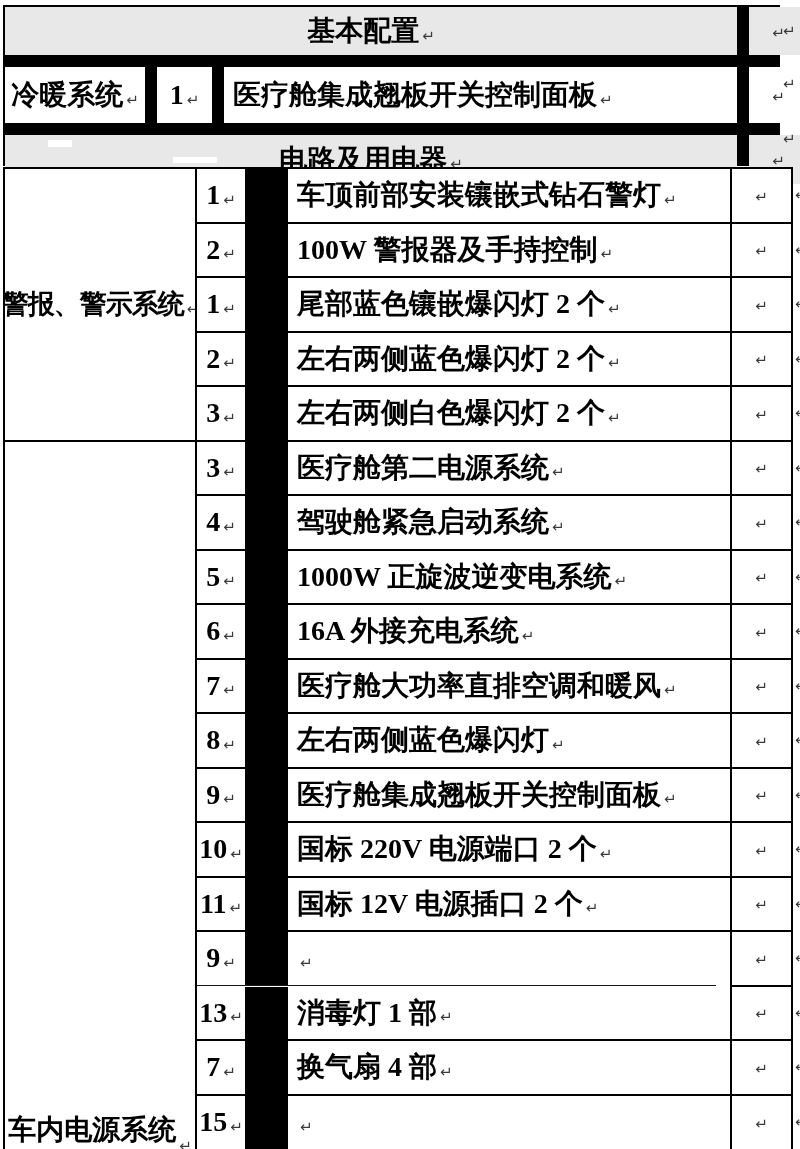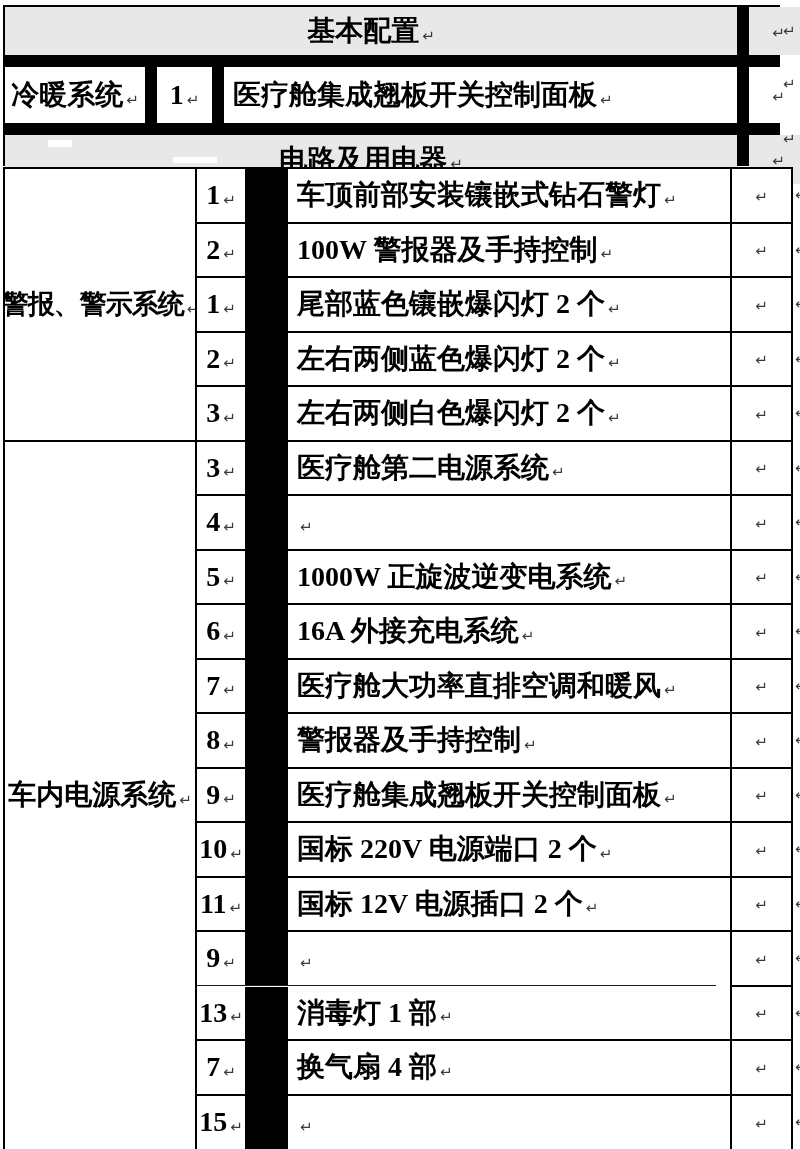--- a/index.html
+++ b/index.html
@@ -21,21 +21,21 @@
     grid-template-columns:190px 48px 483px 59px;
     grid-template-rows:repeat(17,52.5px) auto;
   }
   .cell{background:#fff;display:flex;align-items:center;overflow:hidden;font-size:28px;white-space:nowrap;}
   .gray{background:#e8e8e8;}
   .ctr{justify-content:center;}
   .txt{padding-left:9px;}
   .hdr{grid-column:1 / span 3;}
   .seclbl{justify-content:center;}
   .sec1{grid-row:1 / span 5;grid-column:1;font-size:27px;letter-spacing:-1px;}
-  .sec2{grid-row:6 / span 13;grid-column:1;}
+  .sec2{grid-row:6 / span 13;grid-column:1;align-items:flex-end;}
   .c2{grid-column:2;}.c3{grid-column:3;margin-left:41px;}.c4{grid-column:4;}
   .r1{grid-row:1}.r2{grid-row:2}.r3{grid-row:3}.r4{grid-row:4}.r5{grid-row:5}.r6{grid-row:6}
   .r7{grid-row:7}.r8{grid-row:8}.r9{grid-row:9}.r10{grid-row:10}.r11{grid-row:11}.r12{grid-row:12}
   .r13{grid-row:13}.r14{grid-row:14}.r15{grid-row:15}.r16{grid-row:16}.r17{grid-row:17}.r18{grid-row:18}
   
   .mk{font-family:"DejaVu Sans",sans-serif;font-weight:normal;font-size:15px;color:#3a3a3a;
       margin-left:3px;position:relative;top:5px;line-height:1;}
   .c4 .mk,.mkonly .mk{top:2px;margin-left:0;}
   .om{position:absolute;left:795px;width:14px;height:15px;font-family:"DejaVu Sans",sans-serif;
       font-weight:normal;font-size:15px;color:#3a3a3a;line-height:1;font-style:normal;}
@@ -165,20 +165,21 @@
       </div>
     <div class="cell ctr mkonly r6 c4">
         <span class="mk">↵</span>
       </div>
 
     <div class="cell ctr r7 c2">
         <span>4</span>
         <span class="mk">↵</span>
       </div>
     <div class="cell txt r7 c3">
+        <span>驾驶舱紧急启动系统</span>
         <span class="mk">↵</span>
       </div>
     <div class="cell ctr mkonly r7 c4">
         <span class="mk">↵</span>
       </div>
 
     <div class="cell ctr r8 c2">
         <span>5</span>
         <span class="mk">↵</span>
       </div>
@@ -212,21 +213,21 @@
       </div>
     <div class="cell ctr mkonly r10 c4">
         <span class="mk">↵</span>
       </div>
 
     <div class="cell ctr r11 c2">
         <span>8</span>
         <span class="mk">↵</span>
       </div>
     <div class="cell txt r11 c3">
-        <span>警报器及手持控制</span>
+        <span>左右两侧蓝色爆闪灯</span>
         <span class="mk">↵</span>
       </div>
     <div class="cell ctr mkonly r11 c4">
         <span class="mk">↵</span>
       </div>
 
     <div class="cell ctr r12 c2">
         <span>9</span>
         <span class="mk">↵</span>
       </div>

